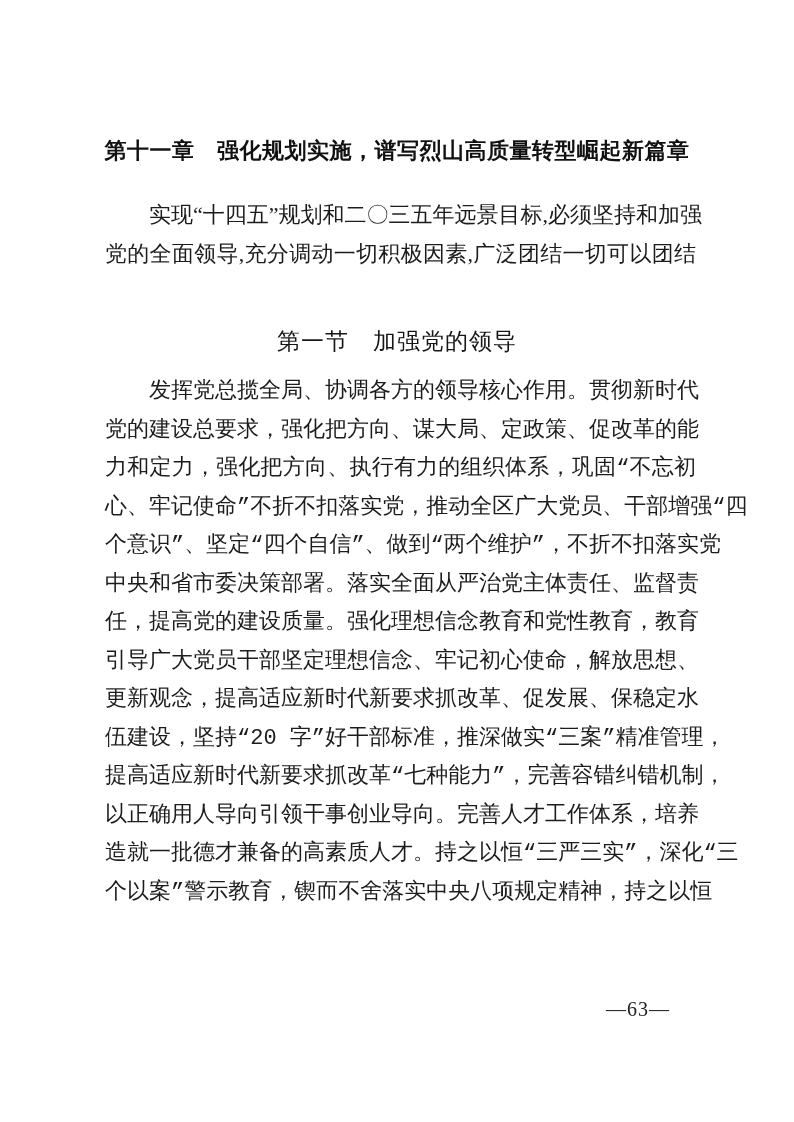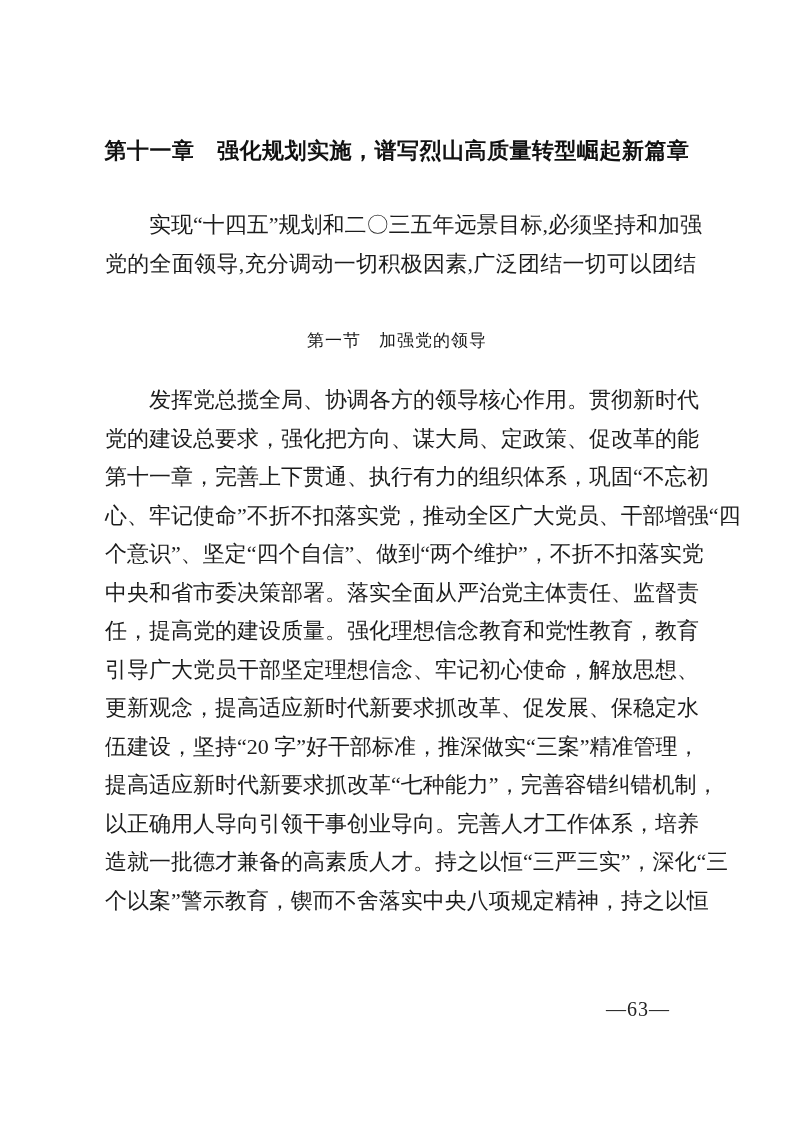--- a/index.html
+++ b/index.html
@@ -28,40 +28,40 @@
     font-weight: bold;
     letter-spacing: 0.5px;
     font-family: "Liberation Serif", "DejaVu Serif", serif;
     color: #111111;
   }
   .para {
     position: absolute;
     left: 105px;
     width: 591px;
   }
-  .intro-para  { top: 206px; }
-  .body-para   { top: 381px; }
+  .intro-para  { top: 196px; }
+  .body-para   { top: 373px; font-family: Liberation Mono, monospace; }
   .line {
     font-size: 22px;
     line-height: 38.5px;
     text-align: justify;
     text-align-last: justify;
     white-space: nowrap;
     color: #1c1c1c;
   }
   .line.first { text-indent: 2em; }
   .line.last  { text-align-last: left; }
   .section-title {
     position: absolute;
     top: 326px;
     left: 97px;
     width: 600px;
     margin: 0;
     text-align: center;
-    font-size: 17px;
+    font-size: 23px;
     line-height: 30px;
     font-weight: normal;
     letter-spacing: 1px;
     font-family: "Liberation Sans", "DejaVu Sans", sans-serif;
     color: #161616;
   }
   .page-number {
     position: absolute;
     top: 997px;
     right: 124px;
@@ -83,21 +83,21 @@
   <div class="para intro-para">
     <div class="line first">实现“十四五”规划和二〇三五年远景目标,必须坚持和加强</div>
     <div class="line">党的全面领导,充分调动一切积极因素,广泛团结一切可以团结</div>
   </div>
 
   <h2 class="section-title">第一节　加强党的领导</h2>
 
   <div class="para body-para">
     <div class="line first">发挥党总揽全局、协调各方的领导核心作用。贯彻新时代</div>
     <div class="line">党的建设总要求，强化把方向、谋大局、定政策、促改革的能</div>
-    <div class="line">第十一章，完善上下贯通、执行有力的组织体系，巩固“不忘初</div>
+    <div class="line">力和定力，强化把方向、执行有力的组织体系，巩固“不忘初</div>
     <div class="line">心、牢记使命”不折不扣落实党，推动全区广大党员、干部增强“四</div>
     <div class="line">个意识”、坚定“四个自信”、做到“两个维护”，不折不扣落实党</div>
     <div class="line">中央和省市委决策部署。落实全面从严治党主体责任、监督责</div>
     <div class="line">任，提高党的建设质量。强化理想信念教育和党性教育，教育</div>
     <div class="line">引导广大党员干部坚定理想信念、牢记初心使命，解放思想、</div>
     <div class="line">更新观念，提高适应新时代新要求抓改革、促发展、保稳定水</div>
     <div class="line">伍建设，坚持“20 字”好干部标准，推深做实“三案”精准管理，</div>
     <div class="line">提高适应新时代新要求抓改革“七种能力”，完善容错纠错机制，</div>
     <div class="line">以正确用人导向引领干事创业导向。完善人才工作体系，培养</div>
     <div class="line">造就一批德才兼备的高素质人才。持之以恒“三严三实”，深化“三</div>

